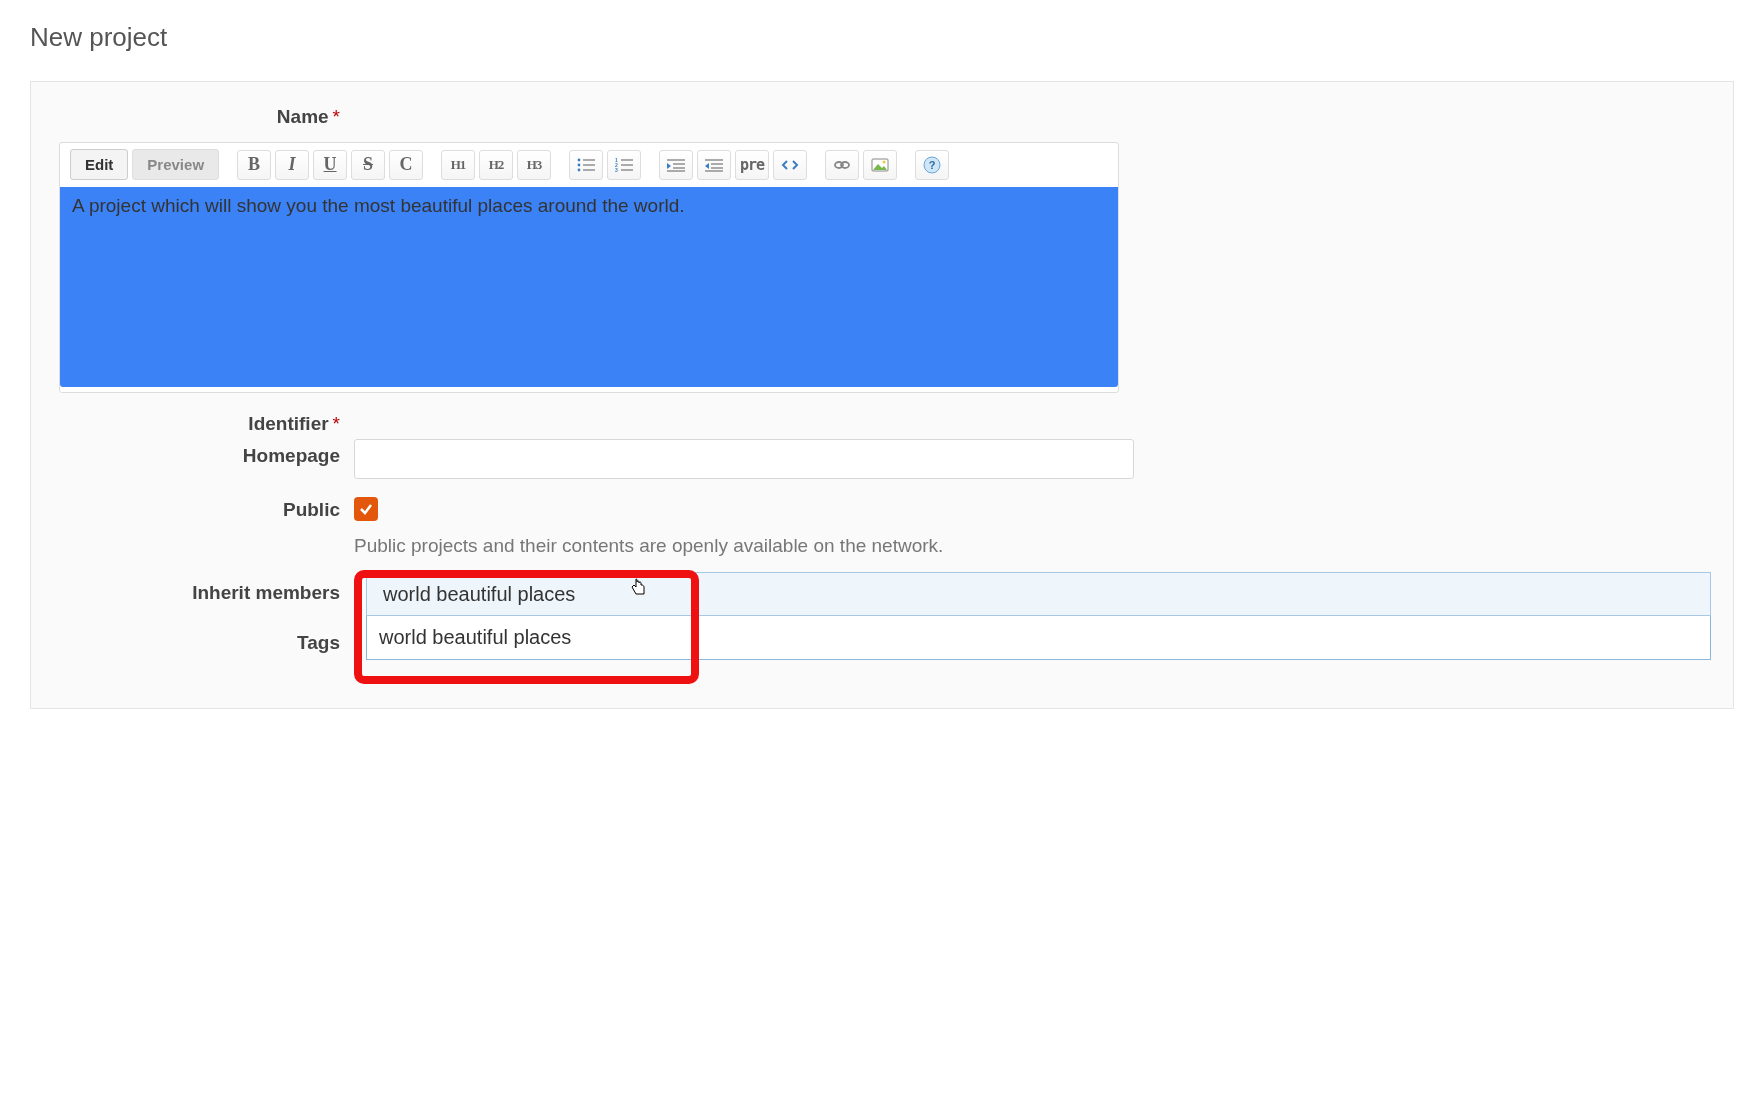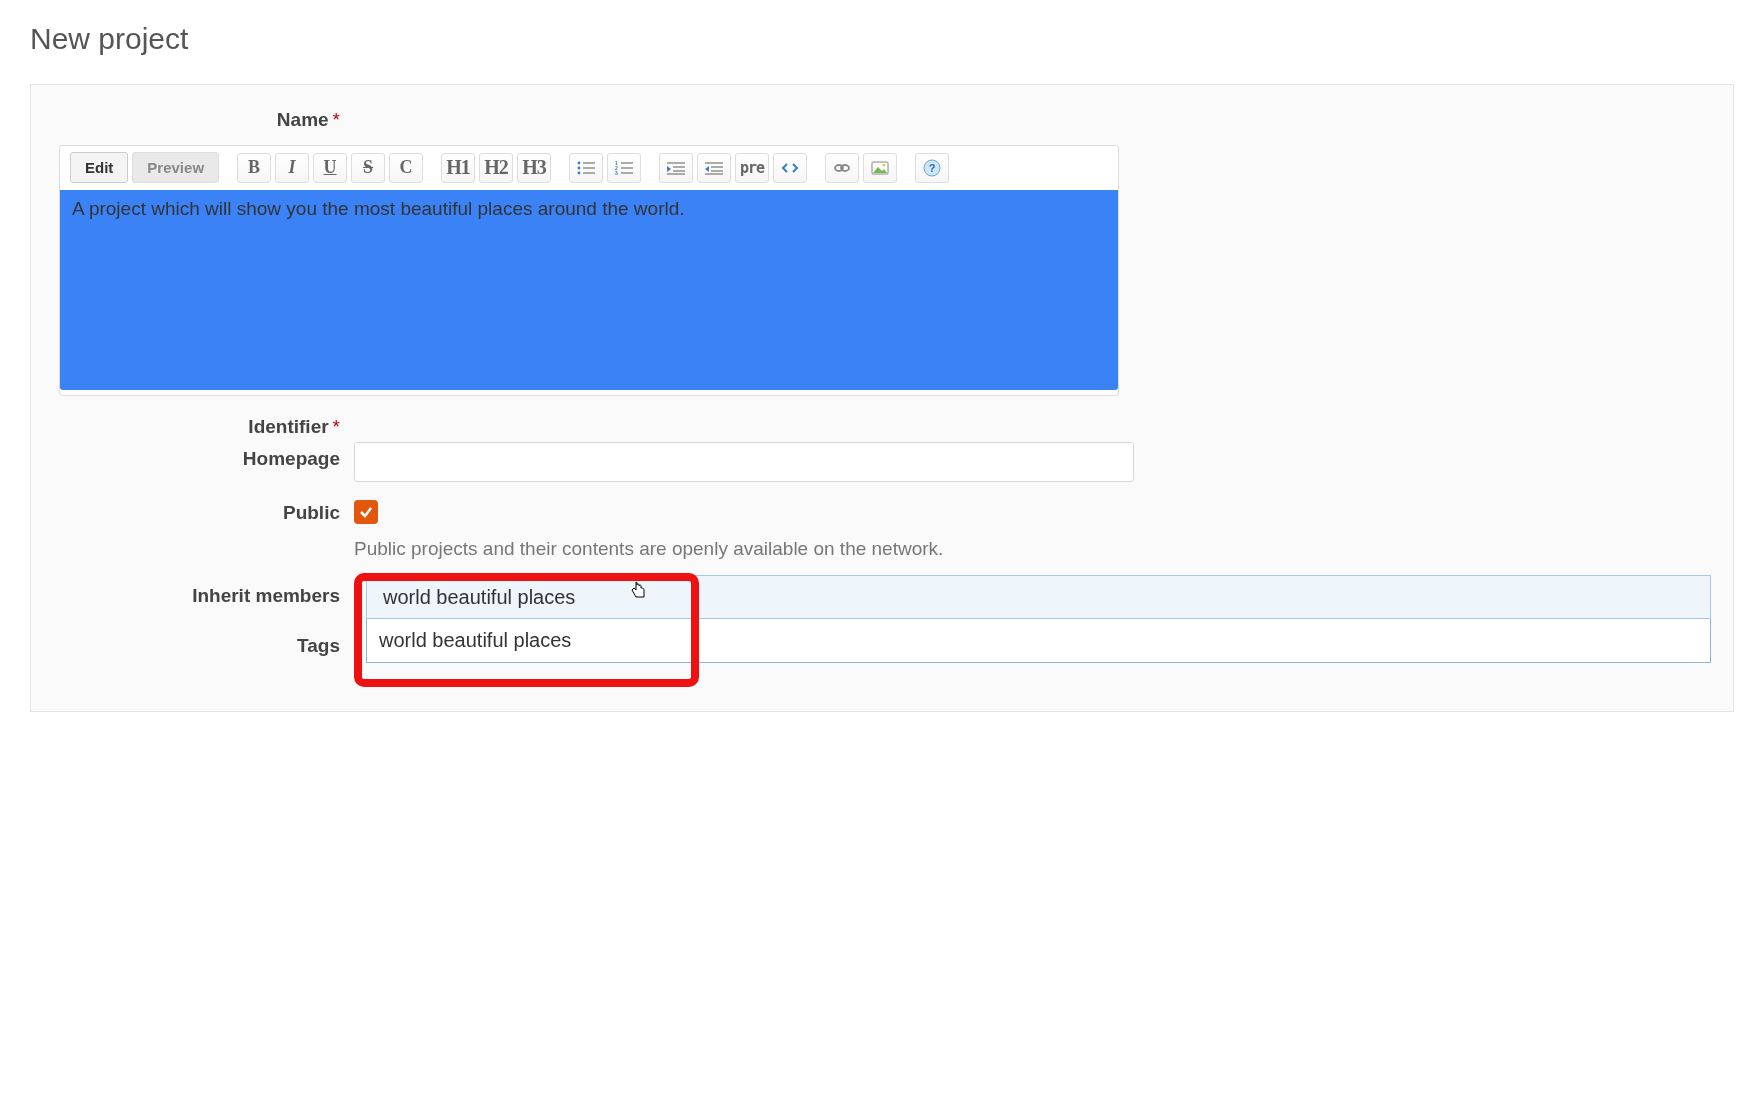--- a/index.html
+++ b/index.html
@@ -7,21 +7,21 @@
     margin: 0;
     font-family: "Lucida Grande", Verdana, Helvetica, Arial, sans-serif;
     font-size: 19px;
     color: #333;
     background: #fff;
   }
   .page {
     padding: 10px 30px 40px 30px;
   }
   h1.title {
-    font-size: 30px;
+    font-size: 26px;
     font-weight: 500;
     color: #555;
     margin: 12px 0 28px 0;
   }
   .panel {
     border: 1px solid #e4e4e4;
     background: #fafafa;
     padding: 18px 22px 40px 28px;
   }
   .row {
@@ -109,21 +109,21 @@
     display: inline-flex;
     align-items: center;
     justify-content: center;
     font-family: "Times New Roman", serif;
     font-size: 18px;
     color: #666;
     font-weight: 700;
     padding: 0;
   }
   .tb-btn svg { display:block; }
-  .tb-btn.txtbtn { font-size: 20px; letter-spacing: -1px; }
+  .tb-btn.txtbtn { font-size: 13px; letter-spacing: -1px; }
   .editor textarea {
     width: 100%;
     border: none;
     resize: none;
     padding: 8px 12px 12px 12px;
     font-size: 19px;
     font-family: inherit;
     color: #333;
     height: 200px;
     outline: none;

